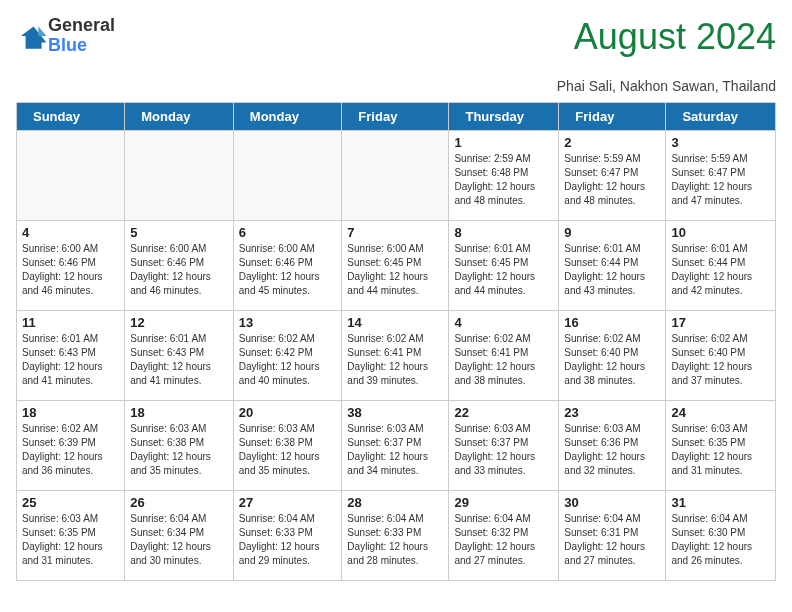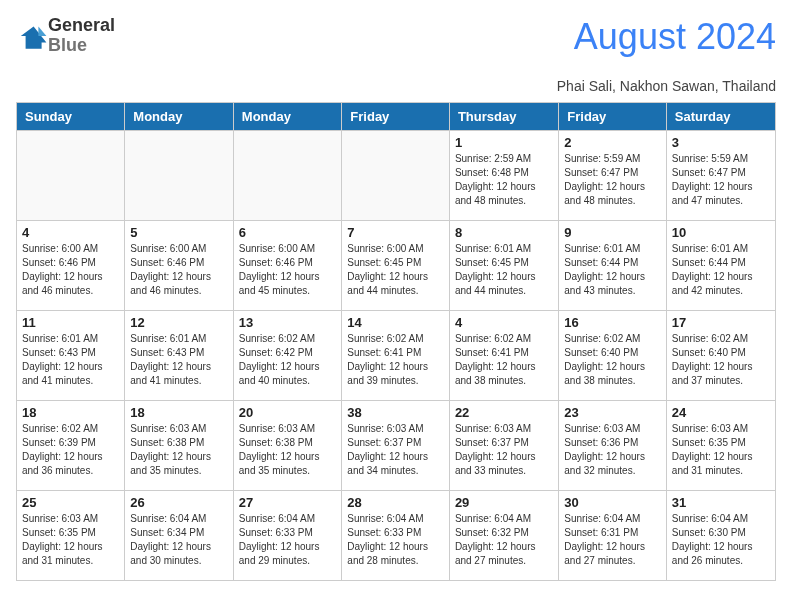--- a/index.html
+++ b/index.html
@@ -19,49 +19,49 @@
     .logo {
       display: flex;
       align-items: center;
     }
     .logo-text {
       font-size: 18px;
       font-weight: bold;
       line-height: 1.1;
     }
     .logo-text .general { color: #333; }
-    .logo-text .blue { color: #737373; }
+    .logo-text .blue { color: #3b82f6; }
     .logo-icon {
       width: 32px;
       height: 32px;
     }
     .title-block {
       text-align: right;
     }
     .month-year {
       font-size: 36px;
       font-weight: normal;
-      color: #3b82f6;
+      color: #15803d;
     }
     .location {
       font-size: 14px;
       color: #444;
       margin-top: 20px;
     }
     .calendar {
       width: 100%;
       border-collapse: collapse;
       margin-top: 6px;
     }
     .calendar th {
       background: #1a6faf;
       color: #fff;
       font-size: 13px;
       font-weight: bold;
-      padding: 6px 8px;
+      padding: 6px 16px;
       text-align: left;
       border: 1px solid #ccc;
     }
     .calendar td {
       vertical-align: top;
       border: 1px solid #ccc;
       padding: 4px 5px;
       font-size: 10.5px;
       color: #222;
       width: 113px;

